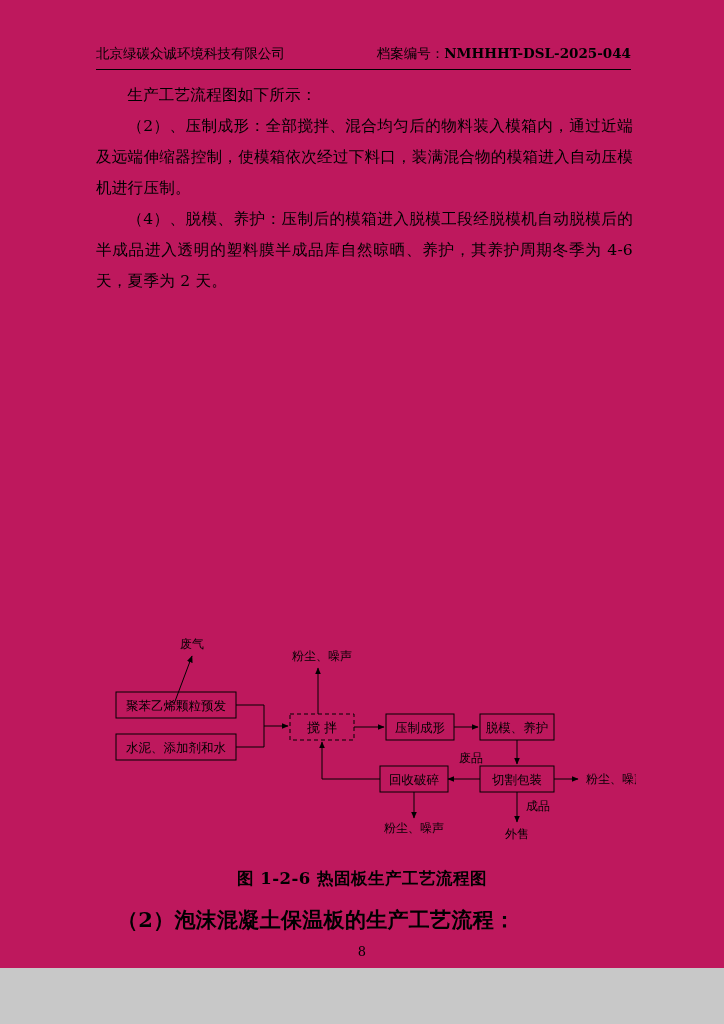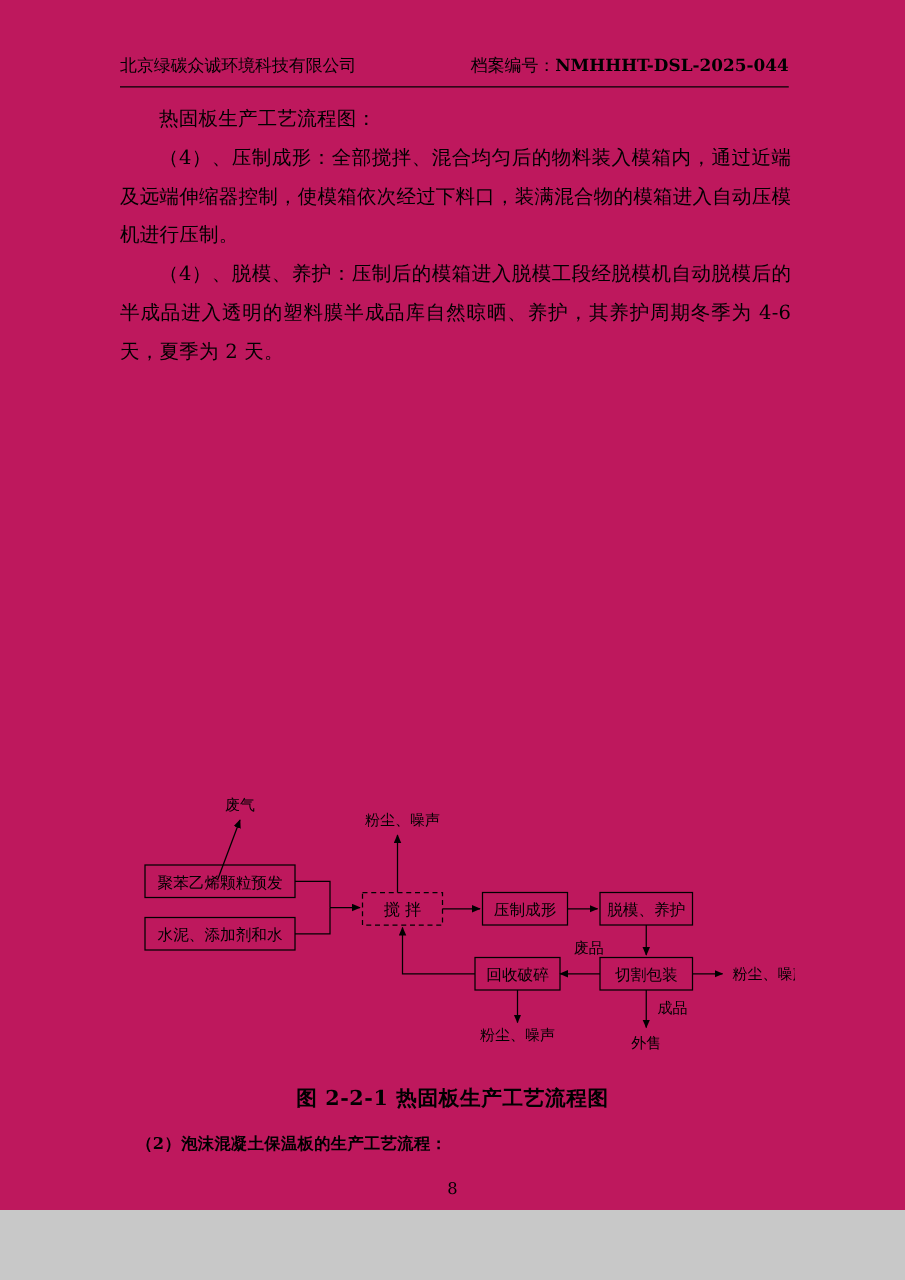--- a/index.html
+++ b/index.html
@@ -74,21 +74,21 @@
     text-align: center;
     font-size: 16.5px;
     font-weight: bold;
     letter-spacing: 0.5px;
   }
   .sub-heading {
     position: absolute;
     left: 96px;
     top: 906px;
     width: 537px;
-    font-size: 13px;
+    font-size: 21px;
     font-weight: bold;
     text-indent: 1em;
     letter-spacing: 0.3px;
   }
   .page-number {
     position: absolute;
     left: 0;
     top: 944px;
     width: 724px;
     text-align: center;
@@ -100,22 +100,22 @@
 
 <div class="page">
 
   <div class="header">
     <span class="header-left">北京绿碳众诚环境科技有限公司</span>
     <span class="header-right"><span>档案编号：</span><span class="header-code">NMHHHT-DSL-2025-044</span></span>
   </div>
   <div class="header-rule"></div>
 
   <div class="body">
-    <p class="para indent2">热固板生产工艺流程图：</p>
-    <p class="para indent2">（4）、压制成形：全部搅拌、混合均匀后的物料装入模箱内，通过近端及远端伸缩器控制，使模箱依次经过下料口，装满混合物的模箱进入自动压模机进行压制。</p>
+    <p class="para indent2">生产工艺流程图如下所示：</p>
+    <p class="para indent2">（2）、压制成形：全部搅拌、混合均匀后的物料装入模箱内，通过近端及远端伸缩器控制，使模箱依次经过下料口，装满混合物的模箱进入自动压模机进行压制。</p>
     <p class="para indent2">（4）、脱模、养护：压制后的模箱进入脱模工段经脱模机自动脱模后的半成品进入透明的塑料膜半成品库自然晾晒、养护，其养护周期冬季为 4-6 天，夏季为 2 天。</p>
   </div>
 
   <div class="diagram">
     <svg width="540" height="230" viewBox="0 0 540 230" xmlns="http://www.w3.org/2000/svg">
       <defs>
         <marker id="arrow" markerWidth="8" markerHeight="8" refX="6.4" refY="3" orient="auto">
           <path d="M0,0 L7,3 L0,6 z" fill="#000"></path>
         </marker>
       </defs>
@@ -170,17 +170,17 @@
         <path d="M318,160 L318,186" marker-end="url(#arrow)"></path>
         <text x="318" y="200" font-size="12" fill="#000" stroke="none" text-anchor="middle">粉尘、噪声</text>
 
         <text x="442" y="178" font-size="12" fill="#000" stroke="none" text-anchor="middle">成品</text>
         <path d="M421,160 L421,190" marker-end="url(#arrow)"></path>
         <text x="421" y="206" font-size="12" fill="#000" stroke="none" text-anchor="middle">外售</text>
       </g>
     </svg>
   </div>
 
-  <div class="fig-caption">图 2-2-1 热固板生产工艺流程图</div>
+  <div class="fig-caption">图 1-2-6 热固板生产工艺流程图</div>
   <div class="sub-heading">（2）泡沫混凝土保温板的生产工艺流程：</div>
   <div class="page-number">8</div>
 
 </div>
 
 </body></html>

